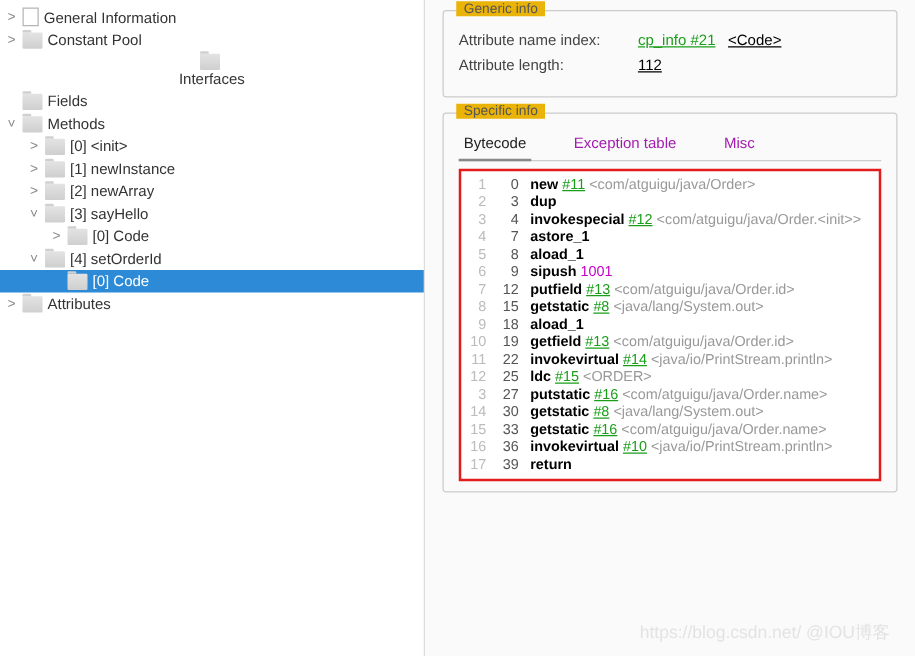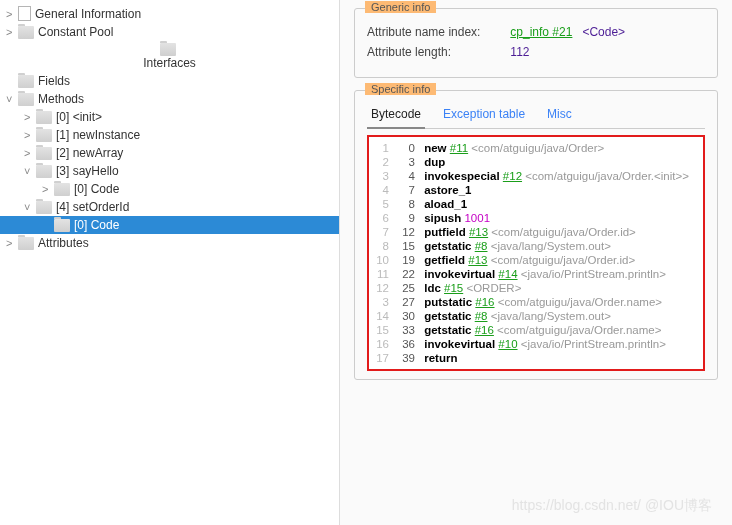--- a/index.html
+++ b/index.html
@@ -6,27 +6,27 @@
 body { background: #f5f5f5; width: 732px; height: 525px; overflow: hidden; display: flex; font-size: 12px; }
 .left-panel { width: 340px; background: #fff; border-right: 1px solid #ddd; padding: 4px 0; }
 .right-panel { flex: 1; background: #fafafa; padding: 8px 14px; }
 .tree-item { display: flex; align-items: center; padding: 2px 6px; cursor: default; color: #333; }
 .tree-item.selected { background: #2c8ad6; color: #fff; }
 .chevron { width: 12px; display: inline-block; color: #888; font-size: 11px; }
 .folder-icon { display: inline-block; width: 16px; height: 13px; background: linear-gradient(#e3e3e3,#cfcfcf); border-radius: 1px; margin-right: 4px; position: relative; }
 .folder-icon::before { content: ""; position: absolute; top: -2px; left: 0; width: 7px; height: 2px; background: #d0d0d0; border-radius: 1px 1px 0 0; }
 .doc-icon { display: inline-block; width: 13px; height: 15px; background: #fff; border: 1px solid #b5b5b5; margin-right: 4px; }
 .fieldset { border: 1px solid #ccc; border-radius: 3px; padding: 10px 12px 12px; margin-bottom: 12px; position: relative; background: #fafafa; }
-.fieldset-label { position: absolute; top: -8px; left: 10px; background: #fdba74; padding: 0 6px; color: #555; font-size: 11px; }
+.fieldset-label { position: absolute; top: -8px; left: 10px; background: #eab308; padding: 0 6px; color: #555; font-size: 11px; }
 .attr-row { margin: 6px 0; font-size: 12px; color: #444; }
 .attr-label { display: inline-block; width: 140px; }
 .cp-link { color: #1a9e1a; text-decoration: underline; cursor: pointer; }
-.red-val { color: #4c1d95; }
-.tabs { display: flex; gap: 14px; border-bottom: 1px solid #ccc; margin-bottom: 6px; }
-.tab { padding: 6px 4px; color: #3b82f6; font-size: 12px; cursor: pointer; }
+.red-val { color: #000000; text-decoration: underline; }
+.tabs { display: flex; gap: 30px; border-bottom: 1px solid #ccc; margin-bottom: 6px; }
+.tab { padding: 6px 4px; color: #a21caf; font-size: 12px; cursor: pointer; }
 .tab.active { color: #222; border-bottom: 2px solid #888; margin-bottom: -1px; }
 .bytecode-box { border: 2px solid #e21b1b; background: #fff; padding: 4px 6px; max-height: 340px; overflow: hidden; font-family: Consolas, monospace; font-size: 11.5px; }
 .bc-row { white-space: nowrap; padding: 1px 0; }
 .bc-ln { display: inline-block; width: 14px; text-align: right; color: #bbb; margin-right: 6px; }
 .bc-off { display: inline-block; width: 20px; text-align: right; color: #555; margin-right: 6px; }
 .opcode { color: #000; font-weight: bold; }
 .ref { color: #1a9e1a; text-decoration: underline; }
 .comment { color: #999; }
 .magenta { color: #c400c4; text-align: right; }
 .watermark { position: absolute; right: 20px; bottom: 10px; color: #e3e3e3; font-size: 14px; }
@@ -125,20 +125,21 @@
       </div>
     <div class="bytecode-box" id="bytecode">
         <div class="bc-row"><span class="bc-ln">1</span><span class="bc-off">0</span> <span class="opcode">new</span> <span class="ref">#11</span> <span class="comment">&lt;com/atguigu/java/Order&gt;</span></div>
         <div class="bc-row"><span class="bc-ln">2</span><span class="bc-off">3</span> <span class="opcode">dup</span></div>
         <div class="bc-row"><span class="bc-ln">3</span><span class="bc-off">4</span> <span class="opcode">invokespecial</span> <span class="ref">#12</span> <span class="comment">&lt;com/atguigu/java/Order.&lt;init&gt;&gt;</span></div>
         <div class="bc-row"><span class="bc-ln">4</span><span class="bc-off">7</span> <span class="opcode">astore_1</span></div>
         <div class="bc-row"><span class="bc-ln">5</span><span class="bc-off">8</span> <span class="opcode">aload_1</span></div>
         <div class="bc-row"><span class="bc-ln">6</span><span class="bc-off">9</span> <span class="opcode">sipush</span> <span class="magenta">1001</span></div>
         <div class="bc-row"><span class="bc-ln">7</span><span class="bc-off">12</span> <span class="opcode">putfield</span> <span class="ref">#13</span> <span class="comment">&lt;com/atguigu/java/Order.id&gt;</span></div>
         <div class="bc-row"><span class="bc-ln">8</span><span class="bc-off">15</span> <span class="opcode">getstatic</span> <span class="ref">#8</span> <span class="comment">&lt;java/lang/System.out&gt;</span></div>
+        <div class="bc-row"><span class="bc-ln">9</span><span class="bc-off">18</span> <span class="opcode">aload_1</span></div>
         <div class="bc-row"><span class="bc-ln">10</span><span class="bc-off">19</span> <span class="opcode">getfield</span> <span class="ref">#13</span> <span class="comment">&lt;com/atguigu/java/Order.id&gt;</span></div>
         <div class="bc-row"><span class="bc-ln">11</span><span class="bc-off">22</span> <span class="opcode">invokevirtual</span> <span class="ref">#14</span> <span class="comment">&lt;java/io/PrintStream.println&gt;</span></div>
         <div class="bc-row"><span class="bc-ln">12</span><span class="bc-off">25</span> <span class="opcode">ldc</span> <span class="ref">#15</span> <span class="comment">&lt;ORDER&gt;</span></div>
         <div class="bc-row"><span class="bc-ln">3</span><span class="bc-off">27</span> <span class="opcode">putstatic</span> <span class="ref">#16</span> <span class="comment">&lt;com/atguigu/java/Order.name&gt;</span></div>
         <div class="bc-row"><span class="bc-ln">14</span><span class="bc-off">30</span> <span class="opcode">getstatic</span> <span class="ref">#8</span> <span class="comment">&lt;java/lang/System.out&gt;</span></div>
         <div class="bc-row"><span class="bc-ln">15</span><span class="bc-off">33</span> <span class="opcode">getstatic</span> <span class="ref">#16</span> <span class="comment">&lt;com/atguigu/java/Order.name&gt;</span></div>
         <div class="bc-row"><span class="bc-ln">16</span><span class="bc-off">36</span> <span class="opcode">invokevirtual</span> <span class="ref">#10</span> <span class="comment">&lt;java/io/PrintStream.println&gt;</span></div>
         <div class="bc-row"><span class="bc-ln">17</span><span class="bc-off">39</span> <span class="opcode">return</span></div>
       </div>
   </div>

